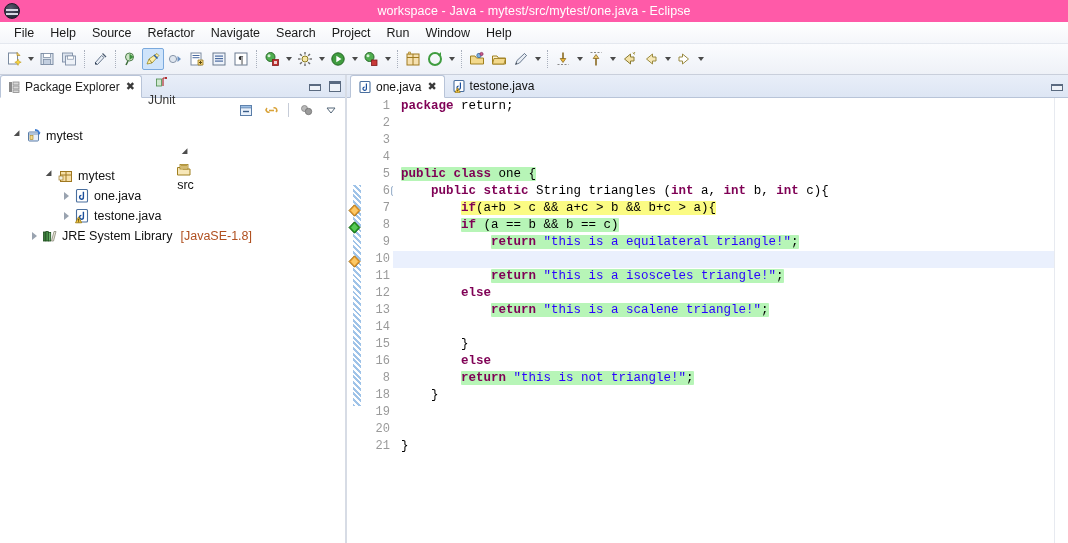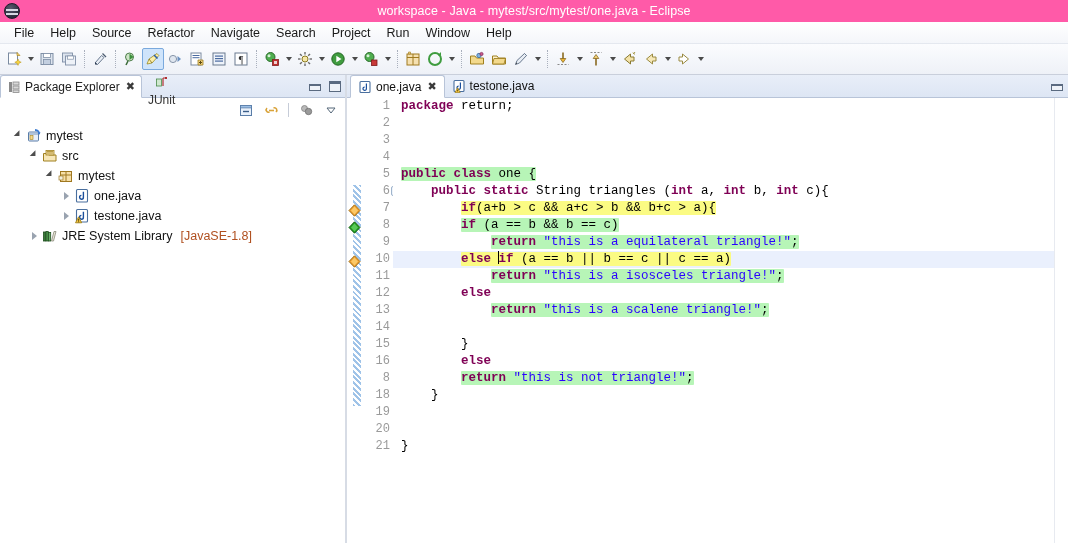--- a/index.html
+++ b/index.html
@@ -697,21 +697,21 @@
               <svg width="16" height="16" viewBox="0 0 16 16">
                 <rect x="2.5" y="4" width="10" height="9" rx="1" fill="#e8f0fb" stroke="#5a7da8" stroke-width="1"></rect>
                 <path d="M3 6 L12 6" stroke="#5a7da8" stroke-width=".8"></path>
                 <path d="M9 2 C12 2 13.5 4 13 6" stroke="#3a7ad0" stroke-width="1.8" fill="none"></path>
                 <path d="M13.5 6.5 L11.5 5 L14.5 4.2 Z" fill="#3a7ad0"></path>
                 <rect x="4" y="7.5" width="3" height="4" fill="#f3d98c" stroke="#a08020" stroke-width=".6"></rect>
               </svg>
             </span>
             <span class="tree-label">mytest</span>
           </div>
-          <div class="tree-row" style="padding-left: 26px;">
+          <div class="tree-row" style="padding-left: 26px; flex-direction: column;">
             <span class="tw open"></span>
             <span class="tree-icon">
               <svg width="16" height="16" viewBox="0 0 16 16">
                 <path d="M1.5 5.5 L5.5 5.5 L6.8 7 L14 7 L14 13 L1.5 13 Z" fill="#f7e7b8" stroke="#a08020" stroke-width="1"></path>
                 <rect x="4" y="2.5" width="8" height="4.5" fill="#f0dca0" stroke="#a08020" stroke-width=".8"></rect>
                 <path d="M5 3.5 L11 3.5 M5 5 L11 5" stroke="#a08020" stroke-width=".7"></path>
               </svg>
             </span>
             <span class="tree-label">src</span>
           </div>
@@ -844,21 +844,21 @@
         <div class="code-pane" id="codepane">
             <div class="code-line"><span><span class="kw">package</span><span class="pl"> return;</span></span></div>
             <div class="code-line">&nbsp;</div>
             <div class="code-line">&nbsp;</div>
             <div class="code-line">&nbsp;</div>
             <div class="code-line"><span class="hl hl-green"><span class="kw">public class</span><span class="pl"> one {</span></span></div>
             <div class="code-line"><span>    </span><span><span class="kw">public static</span><span class="pl"> String triangles (</span><span class="kw">int</span><span class="pl"> a, </span><span class="kw">int</span><span class="pl"> b, </span><span class="kw">int</span><span class="pl"> c){</span></span></div>
             <div class="code-line"><span>        </span><span class="hl hl-yellow"><span class="kw">if</span><span class="pl">(a+b &gt; c &amp;&amp; a+c &gt; b &amp;&amp; b+c &gt; a){</span></span></div>
             <div class="code-line"><span>        </span><span class="hl hl-green"><span class="kw">if</span><span class="pl"> (a == b &amp;&amp; b == c)</span></span></div>
             <div class="code-line"><span>            </span><span class="hl hl-green"><span class="kw">return</span><span class="pl"> </span><span class="str">"this is a equilateral triangle!"</span><span class="pl">;</span></span></div>
-            <div class="code-line current"><span>        </span><span class="hl hl-yellow"><span class="kw">else</span><span class="pl"> </span><span class="caret"></span><span class="kw">if</span><span class="pl"> (a == b || b == c || c == a)</span></span></div>
+            <div class="code-line current"><span>        </span></div>
             <div class="code-line"><span>            </span><span class="hl hl-green"><span class="kw">return</span><span class="pl"> </span><span class="str">"this is a isosceles triangle!"</span><span class="pl">;</span></span></div>
             <div class="code-line"><span>        </span><span><span class="kw">else</span></span></div>
             <div class="code-line"><span>            </span><span class="hl hl-green"><span class="kw">return</span><span class="pl"> </span><span class="str">"this is a scalene triangle!"</span><span class="pl">;</span></span></div>
             <div class="code-line">&nbsp;</div>
             <div class="code-line"><span><span class="pl">        }</span></span></div>
             <div class="code-line"><span>        </span><span><span class="kw">else</span></span></div>
             <div class="code-line"><span>        </span><span class="hl hl-green"><span class="kw">return</span><span class="pl"> </span><span class="str">"this is not triangle!"</span><span class="pl">;</span></span></div>
             <div class="code-line"><span><span class="pl">    }</span></span></div>
             <div class="code-line">&nbsp;</div>
             <div class="code-line">&nbsp;</div>

